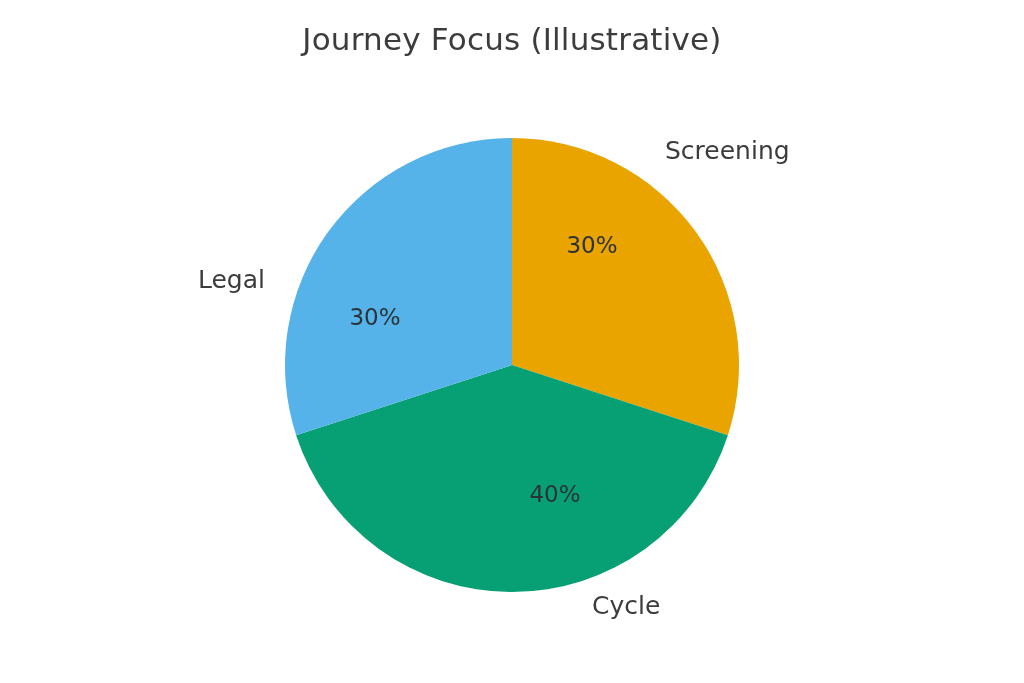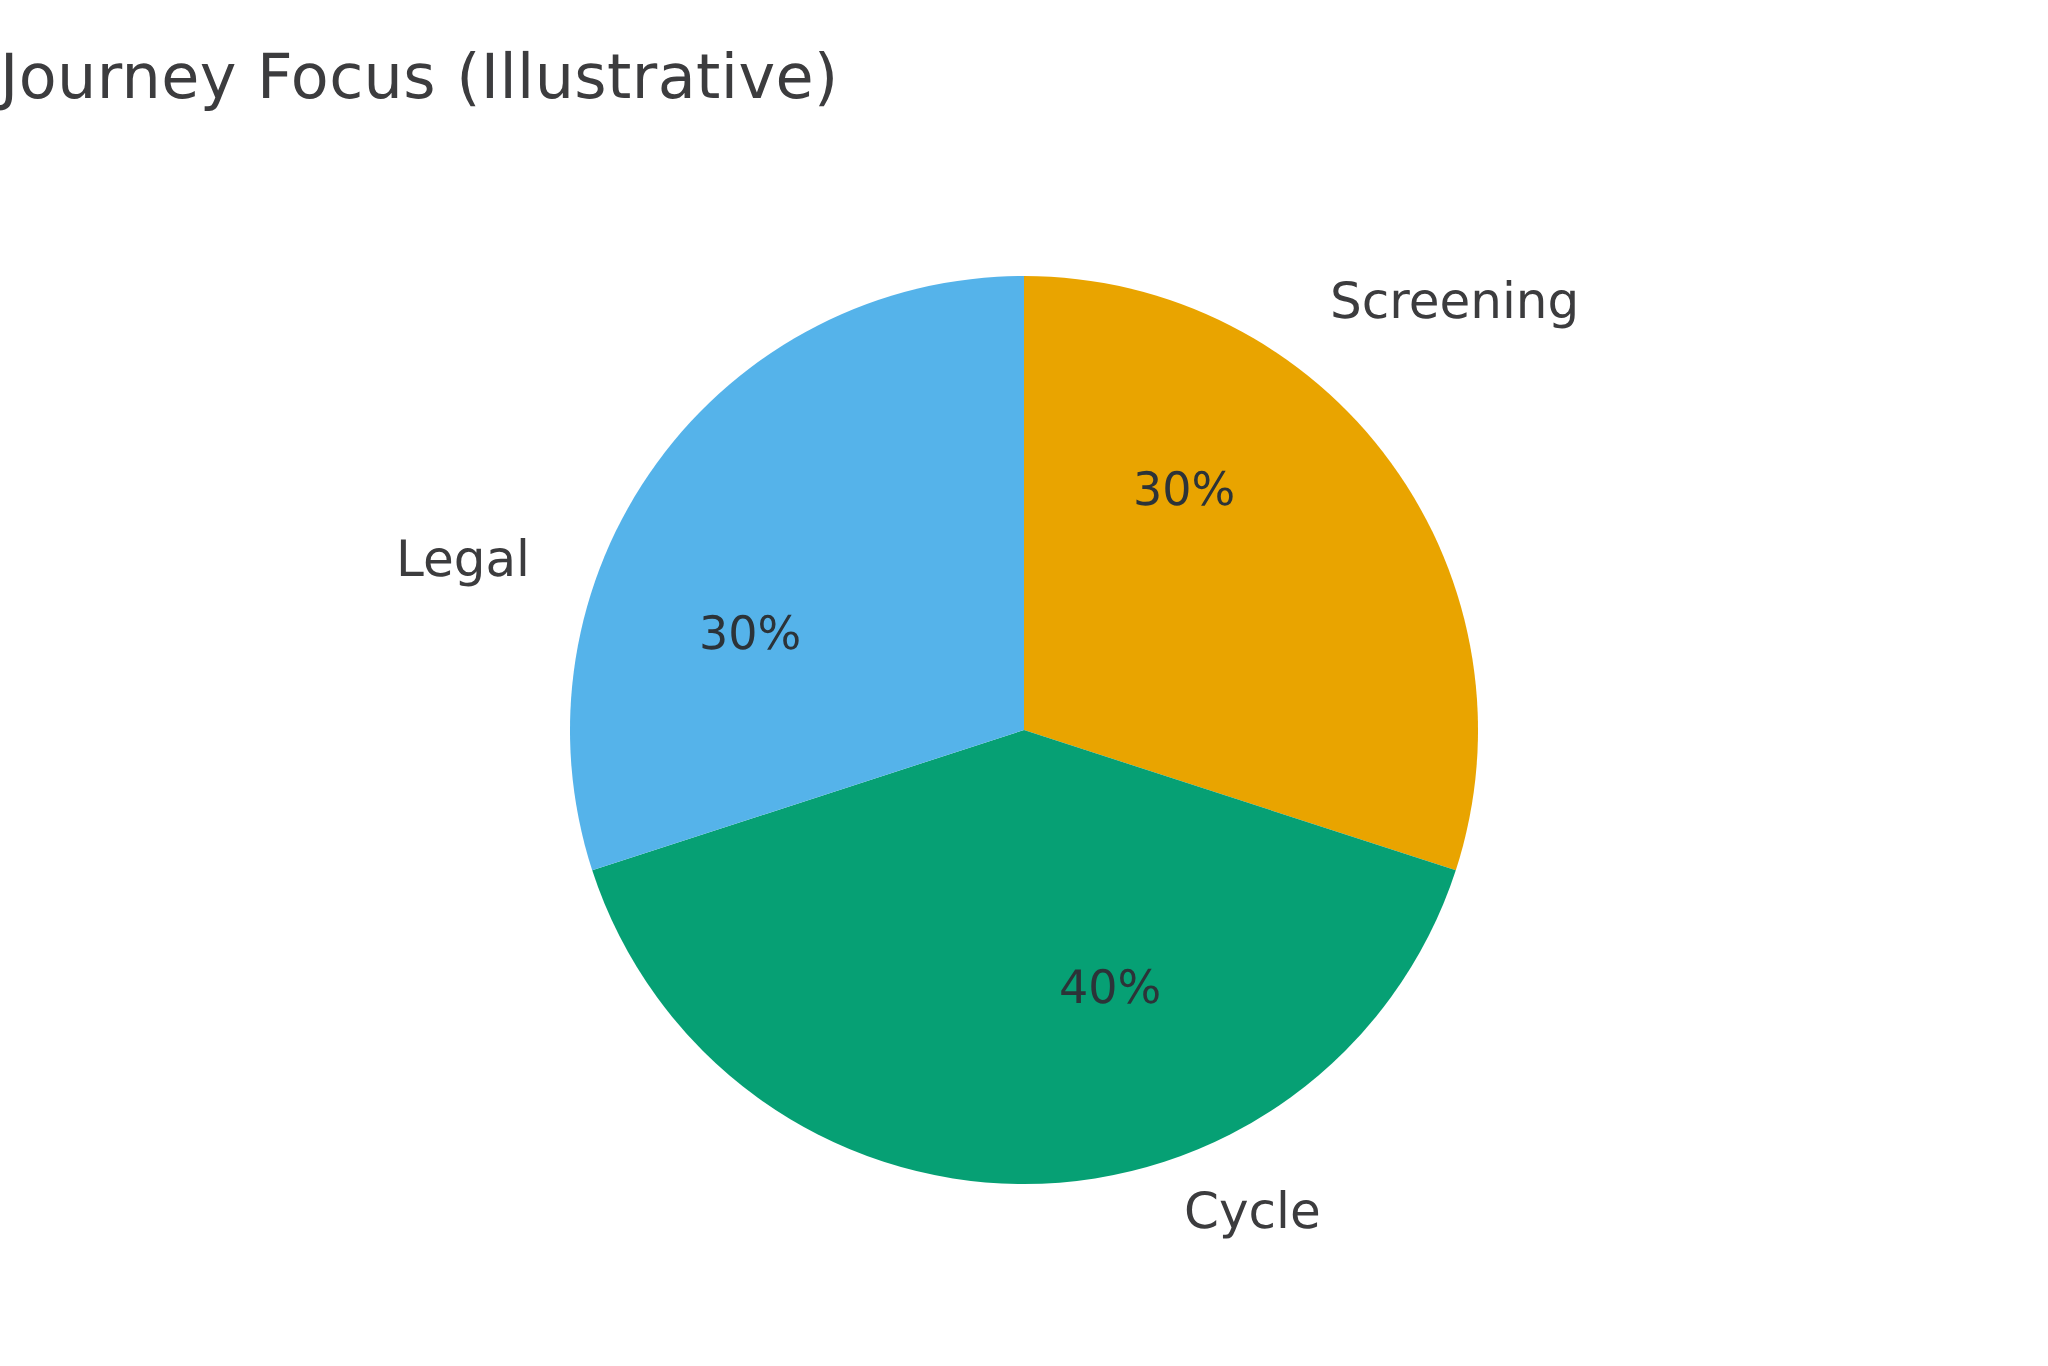--- a/index.html
+++ b/index.html
@@ -17,21 +17,21 @@
     position: relative;
     width: 1024px;
     height: 683px;
     background: #ffffff;
   }
   #chart-title {
     position: absolute;
     left: 0;
     top: 21px;
     width: 1024px;
-    text-align: left;
+    text-align: center;
     font-size: 31px;
     font-weight: 400;
     color: #3c3c3e;
     letter-spacing: 0.2px;
     white-space: nowrap;
   }
   #pie-svg {
     position: absolute;
     left: 0;
     top: 0;

